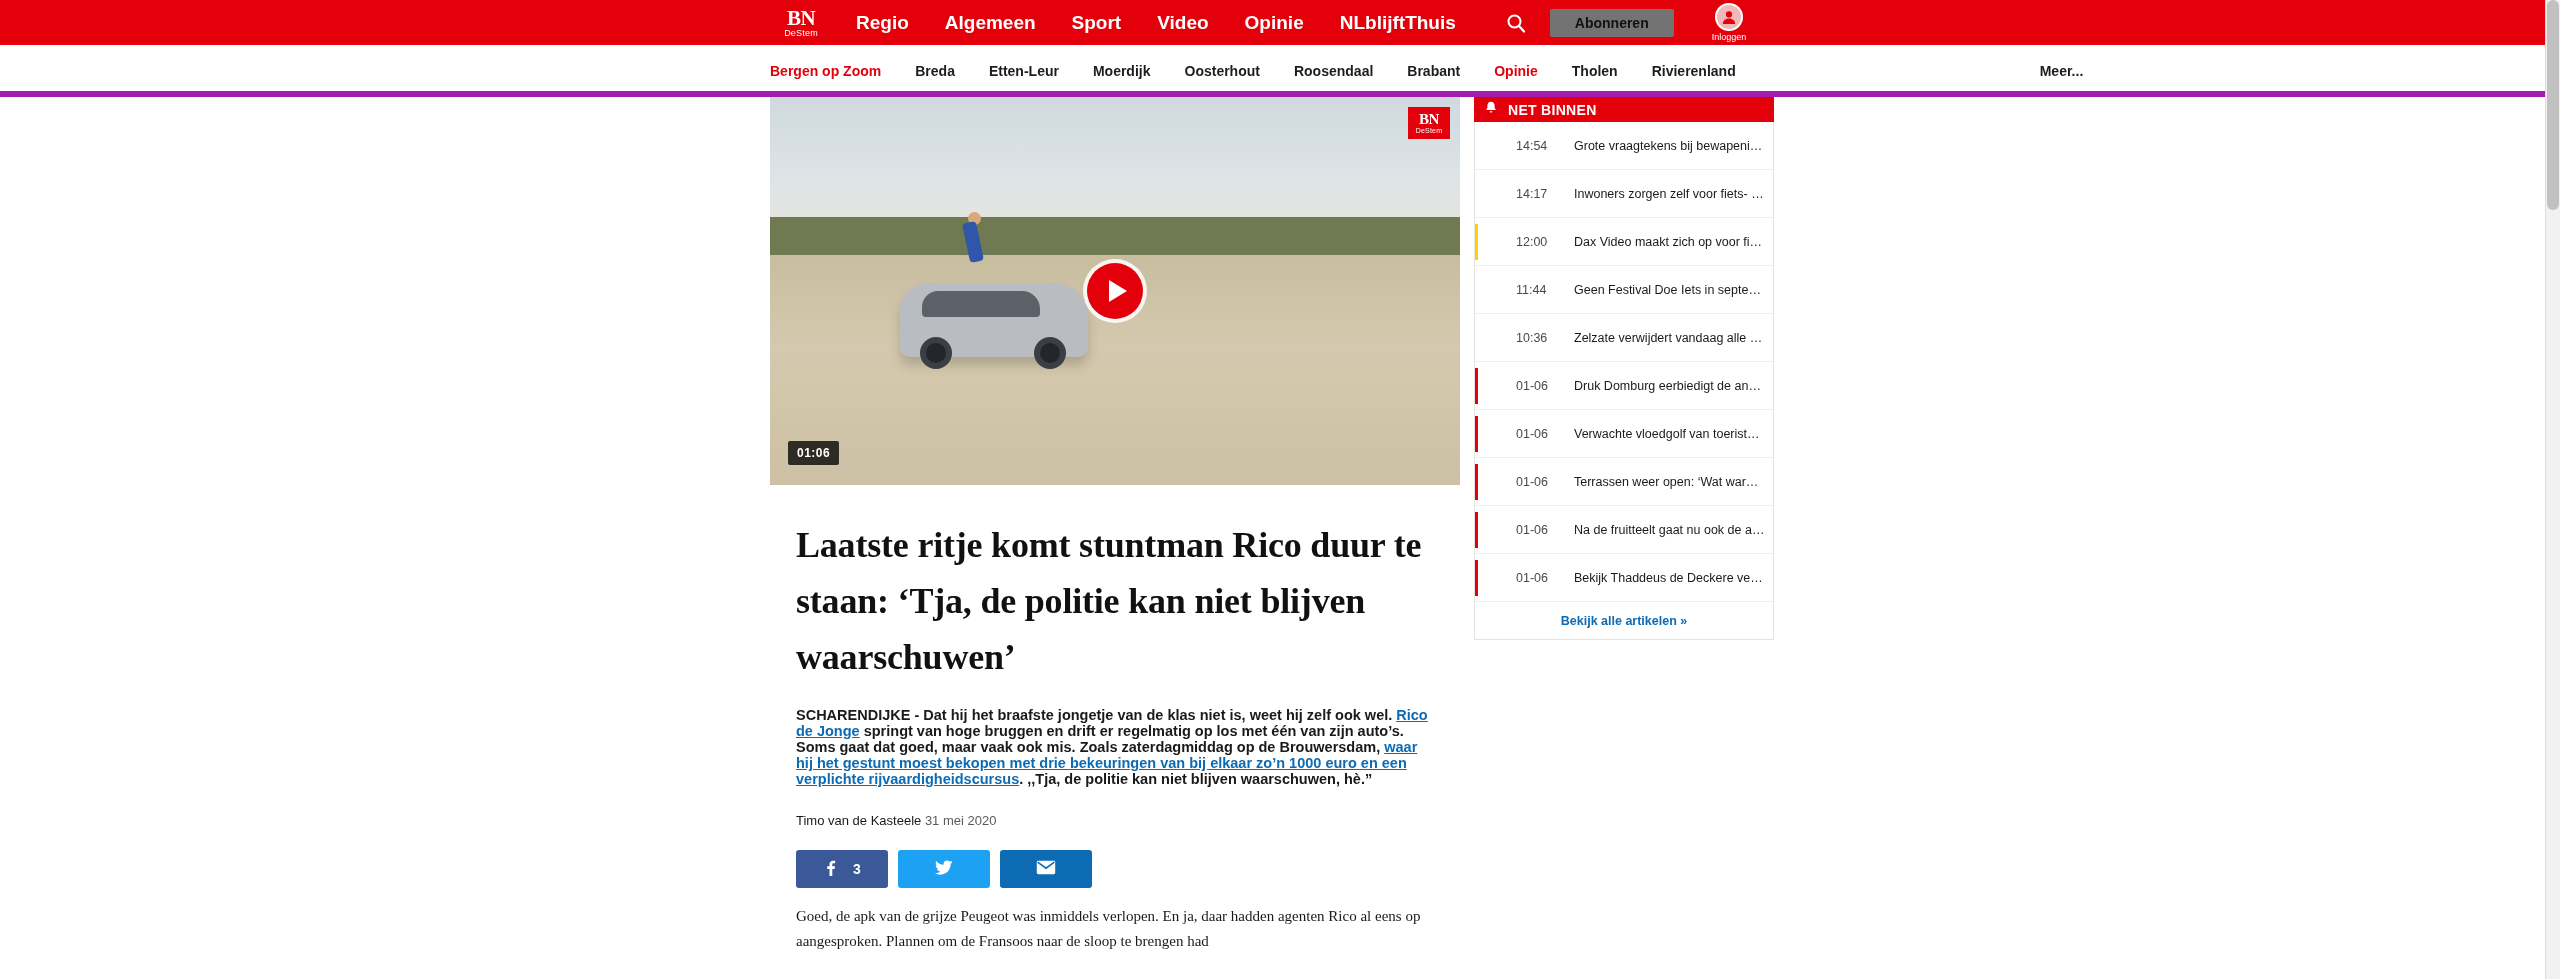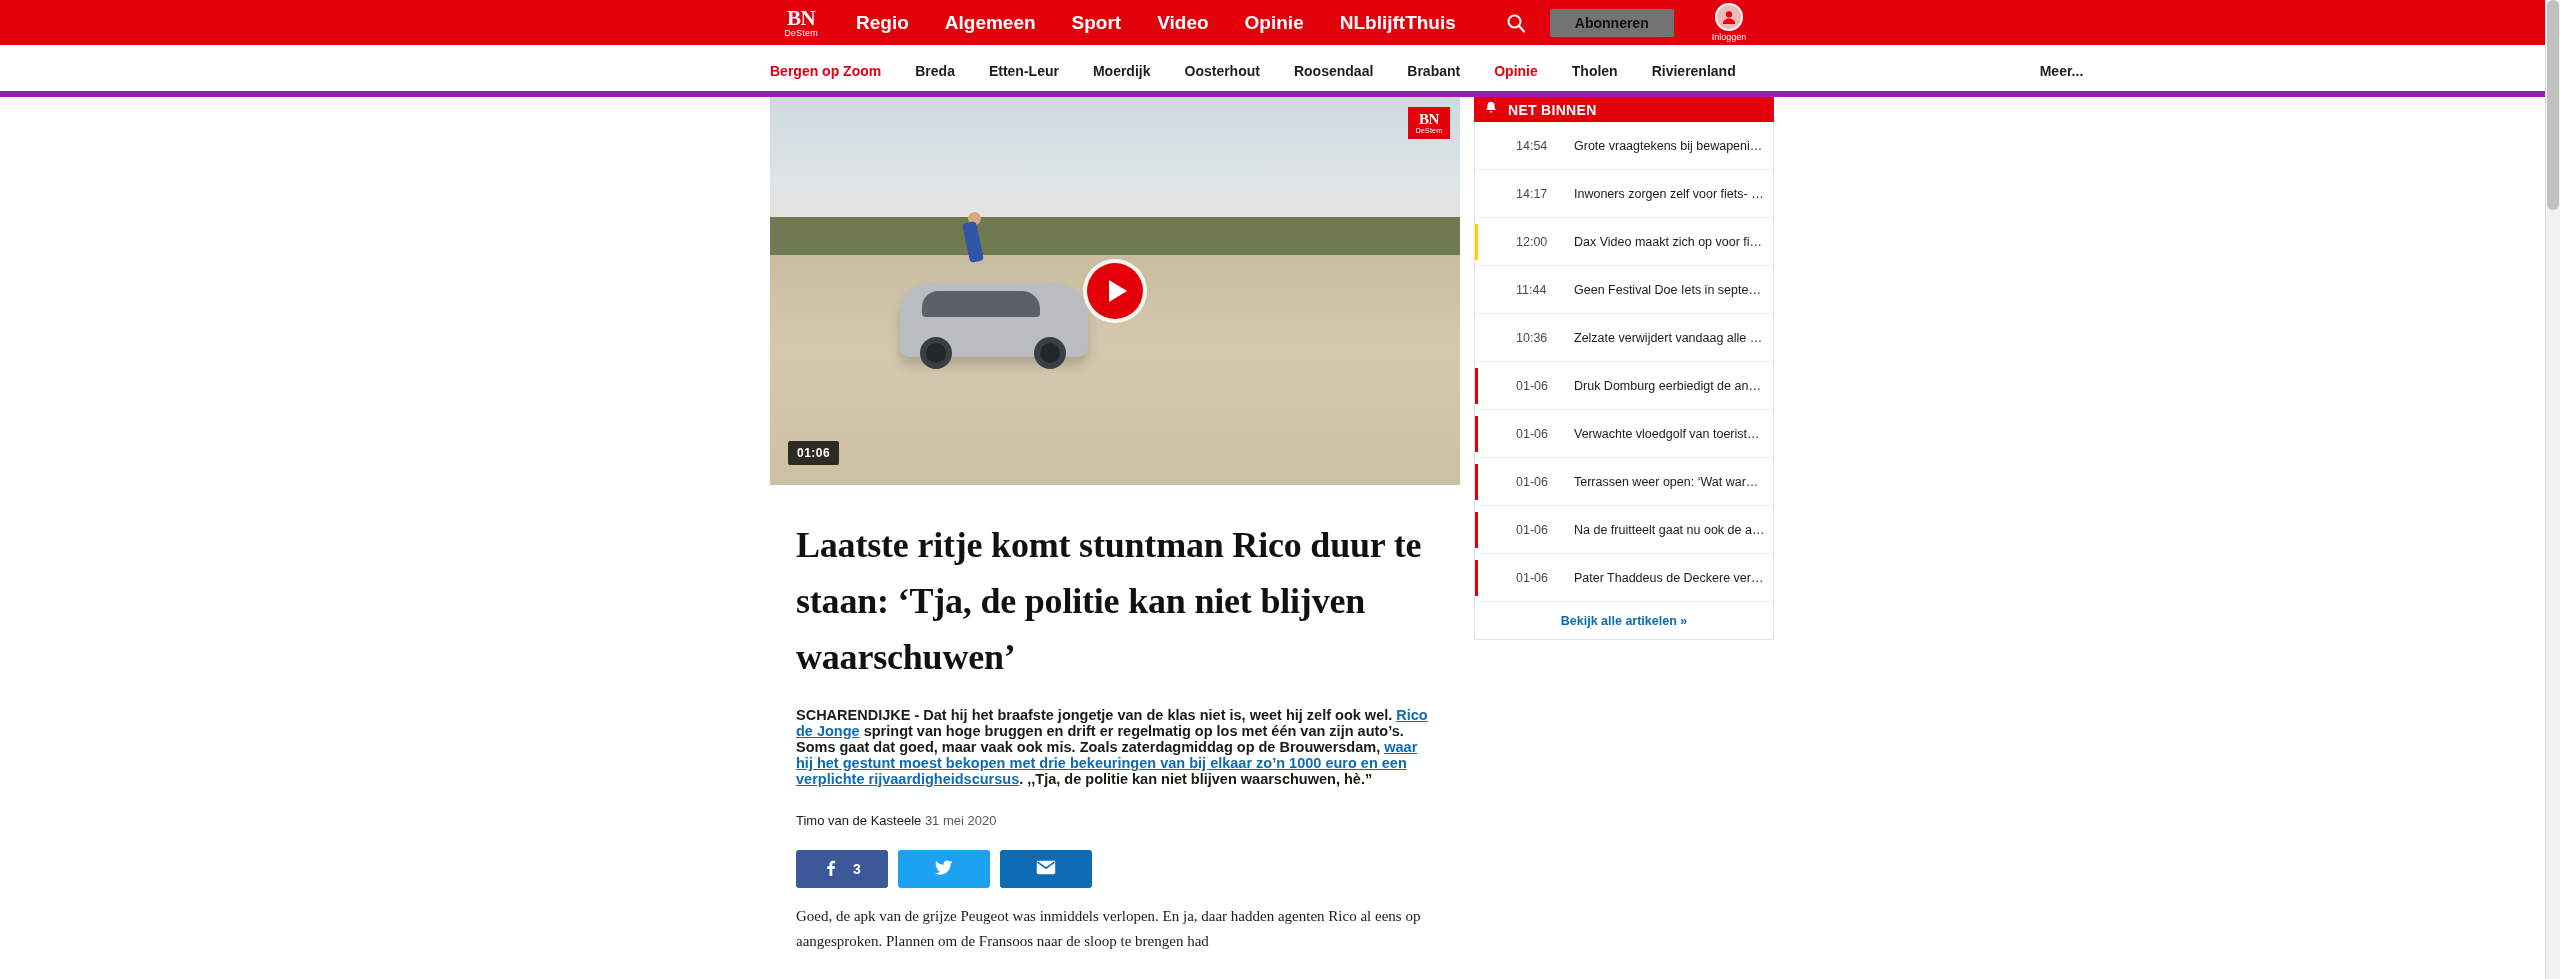--- a/index.html
+++ b/index.html
@@ -608,21 +608,21 @@
           <div class="rail-text">Terrassen weer open: ‘Wat waren ...</div>
         </div>
         <div class="rail-item">
           <div class="rail-bar on"></div>
           <div class="rail-time">01-06</div>
           <div class="rail-text">Na de fruitteelt gaat nu ook de ak...</div>
         </div>
         <div class="rail-item">
           <div class="rail-bar on"></div>
           <div class="rail-time">01-06</div>
-          <div class="rail-text">Pater Thaddeus de Deckere verst...</div>
+          <div class="rail-text">Bekijk Thaddeus de Deckere verst...</div>
         </div>
       </div>
 
       <div class="rail-footer">
         <span class="rail-footer-link">Bekijk alle artikelen »</span>
       </div>
     </div>
 
   </div>
 

